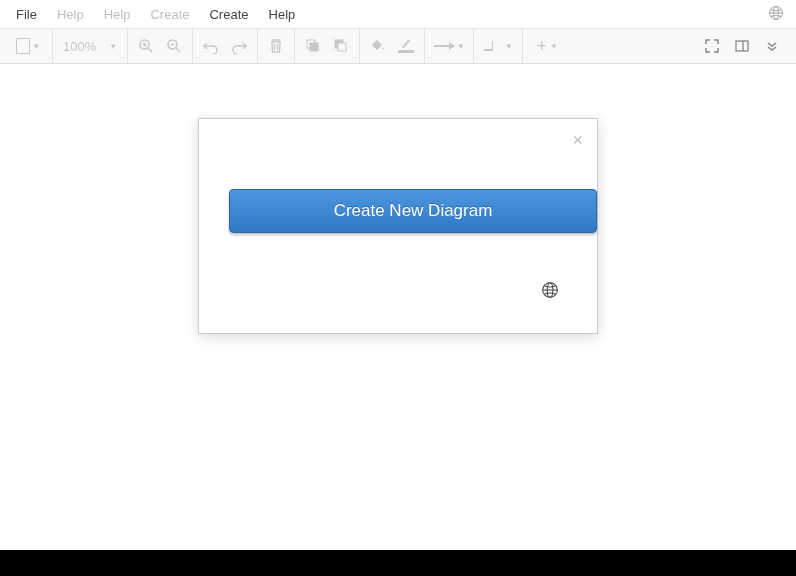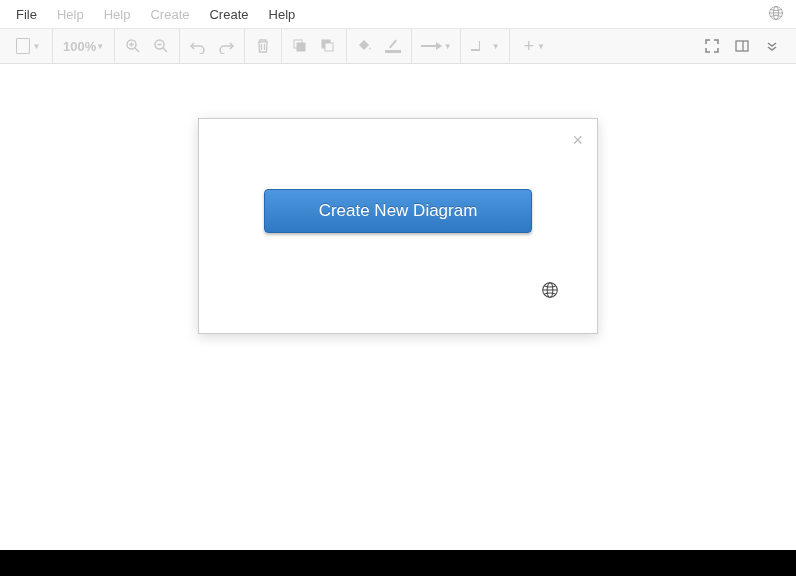--- a/index.html
+++ b/index.html
@@ -83,22 +83,21 @@
       justify-content: center;
       gap: 3px;
     }
     
     .zoom-level {
       font-size: 13px;
       color: #c8c8c8;
       padding: 0 6px;
       display: flex;
       align-items: center;
-      gap: 0;
-      font-weight: bold;
+      gap: 13px;
     }
     
     .dropdown-arrow {
       font-size: 8px;
       color: #c8c8c8;
     }
     
     .toolbar-spacer {
       flex: 1;
     }
@@ -152,21 +151,21 @@
       top: 12px;
       right: 14px;
       font-size: 18px;
       color: #bbbbbb;
       cursor: pointer;
       line-height: 1;
     }
     
     .modal-button {
       display: block;
-      width: 268px;
+      width: 368px;
       margin: 0 auto 24px auto;
       padding: 11px 8px;
       background: linear-gradient(to bottom, #4d97e0 0%, #2f78c3 100%);
       border: 1px solid #2968ab;
       border-radius: 4px;
       color: #ffffff;
       font-size: 17px;
       text-align: center;
       cursor: pointer;
       text-shadow: 0 -1px 0 rgba(0,0,0,0.25);

